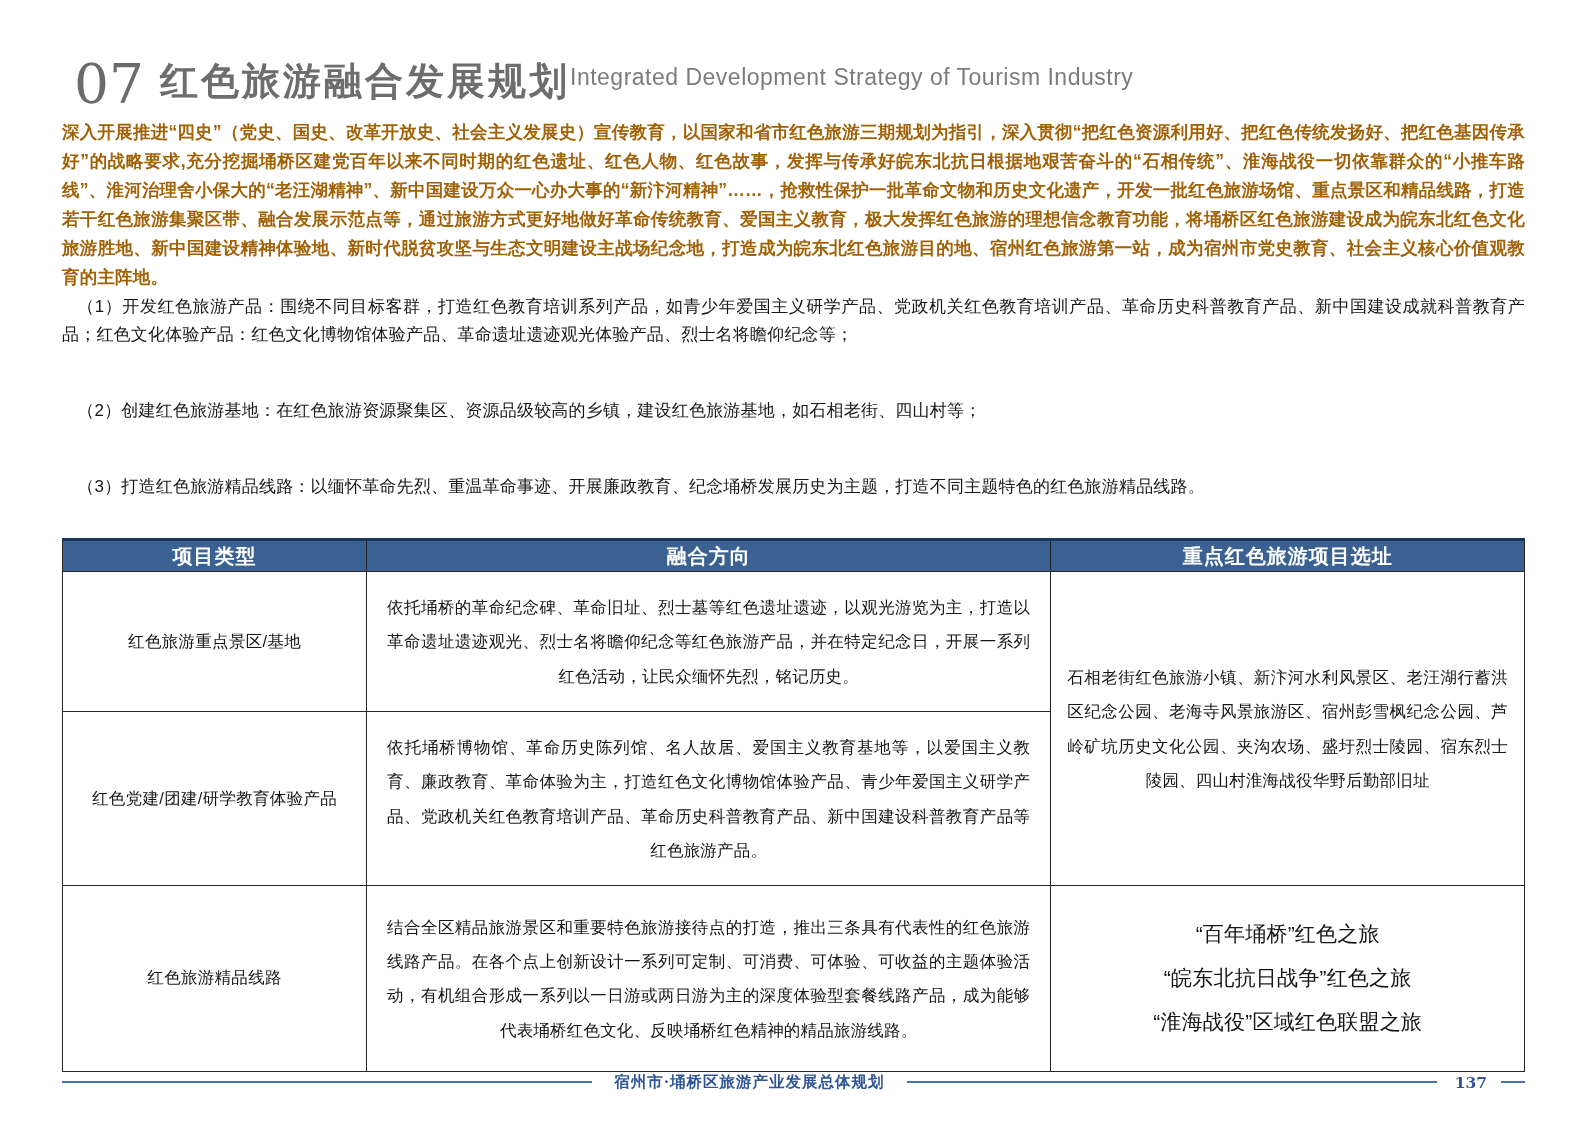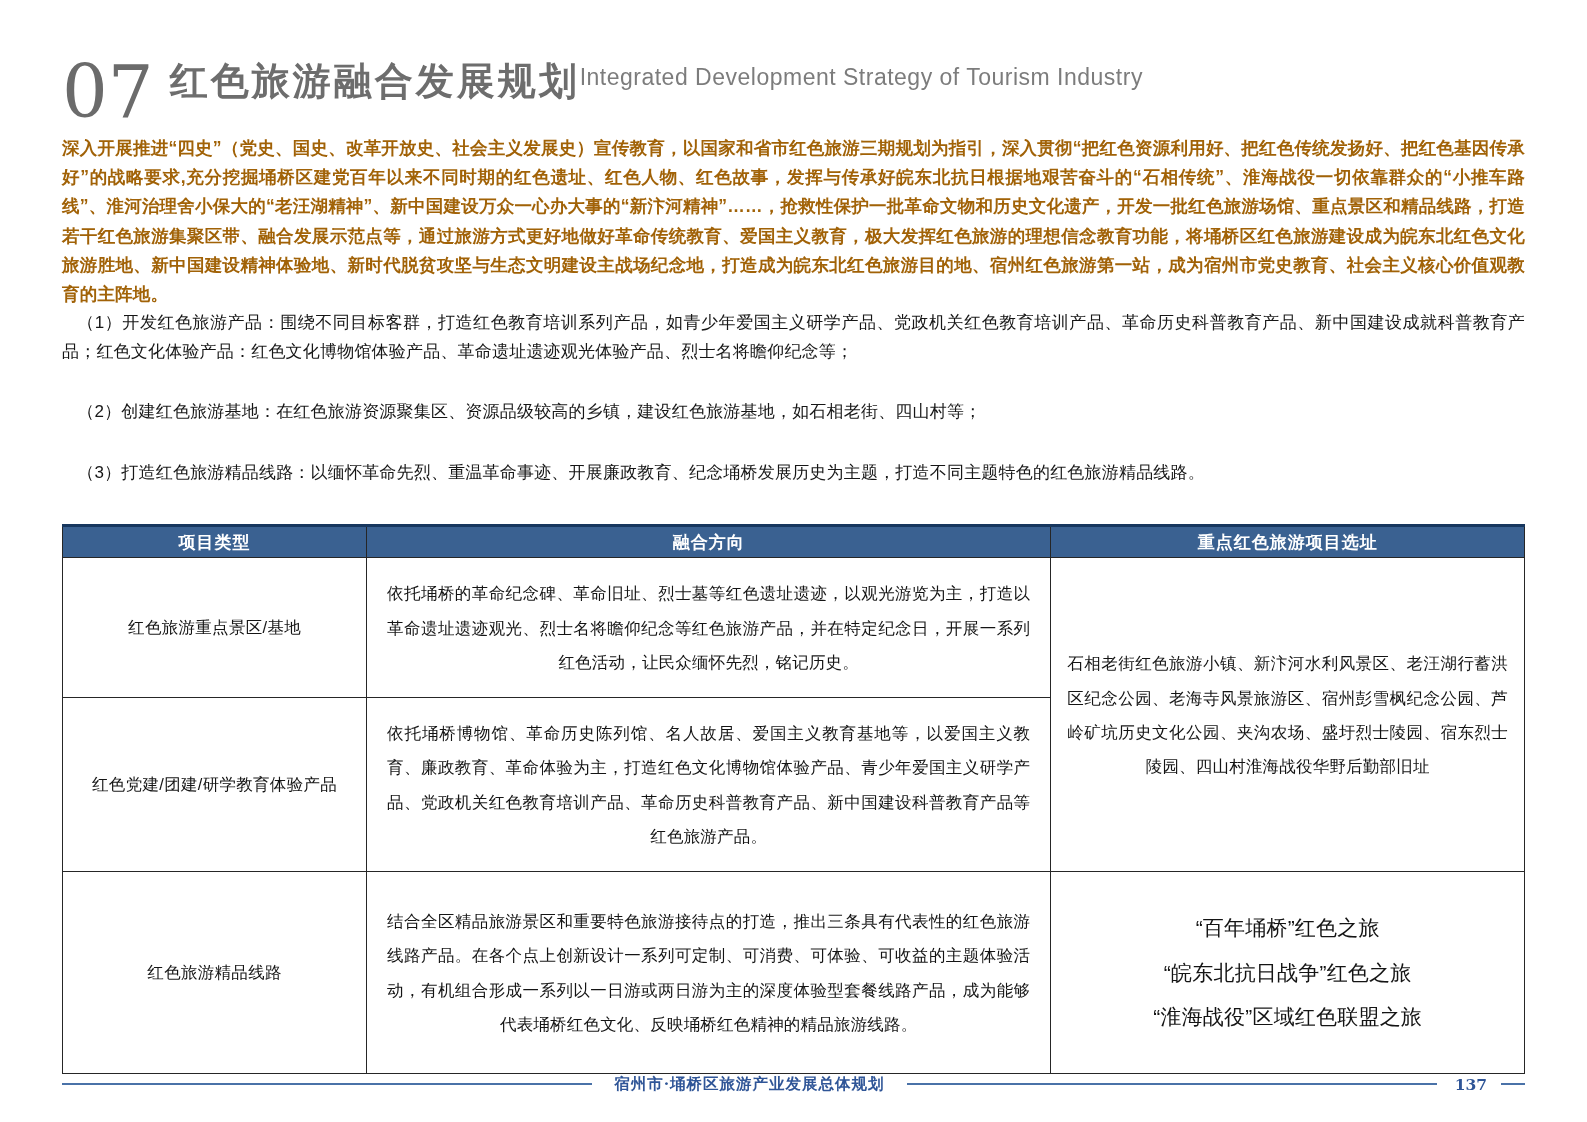--- a/index.html
+++ b/index.html
@@ -14,25 +14,26 @@
     padding: 58px 62px 60px 62px;
     display: flex;
     flex-direction: column;
     position: relative;
   }
 
   
   .chapter-header { display: flex; align-items: flex-start; color: #6f6f6f; }
   .chapter-number {
     font-family: "DejaVu Serif", "Liberation Serif", serif;
-    font-size: 72px;
+    font-size: 55px;
     line-height: 0.95;
     font-weight: 400;
     color: #6b6b6b;
     margin-right: 16px;
+    margin-left: 12px;
   }
   .chapter-titles { display: flex; flex-direction: row; padding-top: 2px; }
   .chapter-title {
     font-size: 38px;
     font-weight: bold;
     letter-spacing: 3px;
     color: #6d6d6d;
     line-height: 1.15;
   }
   .chapter-subtitle {
@@ -55,38 +56,38 @@
   }
   .list-item {
     font-size: 17px;
     color: #161616;
     line-height: 1.7;
     text-align: justify;
     text-indent: 0.9em;
     letter-spacing: 0.2px;
   }
   .list-item.first { }
-  .list-item + .list-item { margin-top: 32px; }
+  .list-item + .list-item { margin-top: 47px; }
 
   
   .fusion-table-wrap { margin-top: 36px; }
   table.fusion-table {
     width: 100%;
     border-collapse: collapse;
     border: 1px solid #262626;
     border-top: 3px solid #17375e;
   }
   table.fusion-table th, table.fusion-table td {
     border: 1px solid #262626;
     vertical-align: middle;
   }
   table.fusion-table th {
     background: #3a6191;
     color: #ffffff;
-    font-size: 17px;
+    font-size: 20px;
     font-weight: bold;
     height: 32px;
     text-align: center;
     letter-spacing: 1px;
   }
   .col-type  { width: 20.8%; }
   .col-dir   { width: 46.8%; }
   .col-sites { width: 32.4%; }
 
   td.cell-type {
@@ -97,21 +98,21 @@
   }
   td.cell-dir, td.cell-sites {
     font-size: 16.5px;
     color: #141414;
     line-height: 2.08;
     padding: 18px 20px;
     text-align: justify;
     text-align-last: center;
     letter-spacing: 0.2px;
   }
-  td.cell-sites { padding: 34px 16px; }
+  td.cell-sites { padding: 26px 16px; }
   tr.row-1 td { height: 114px; }
   tr.row-2 td { height: 146px; }
   tr.row-3 td { height: 150px; }
   .route-line { text-align: left; line-height: 2.1; font-size: 21px; color: #141414; }
 
   
   .page-footer {
     margin-top: auto;
     display: flex;
     align-items: center;

